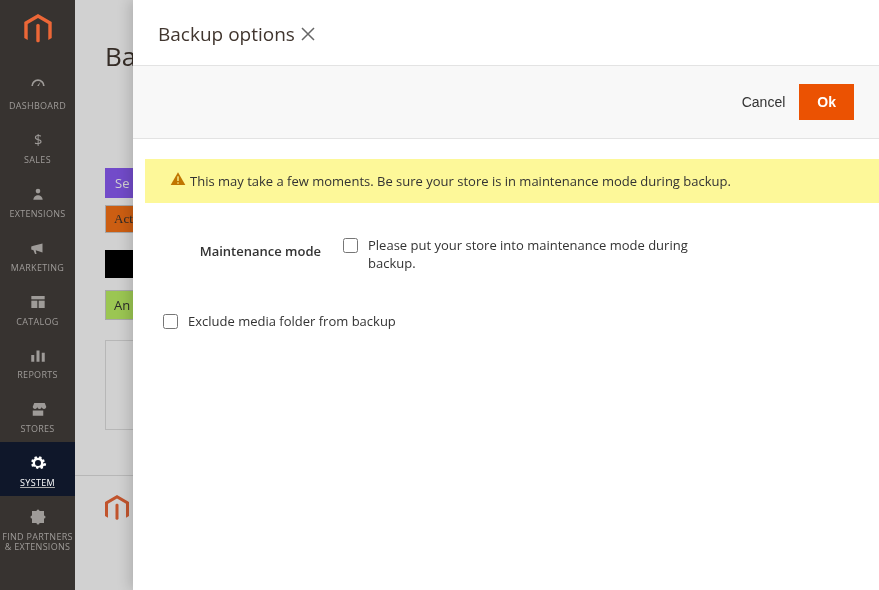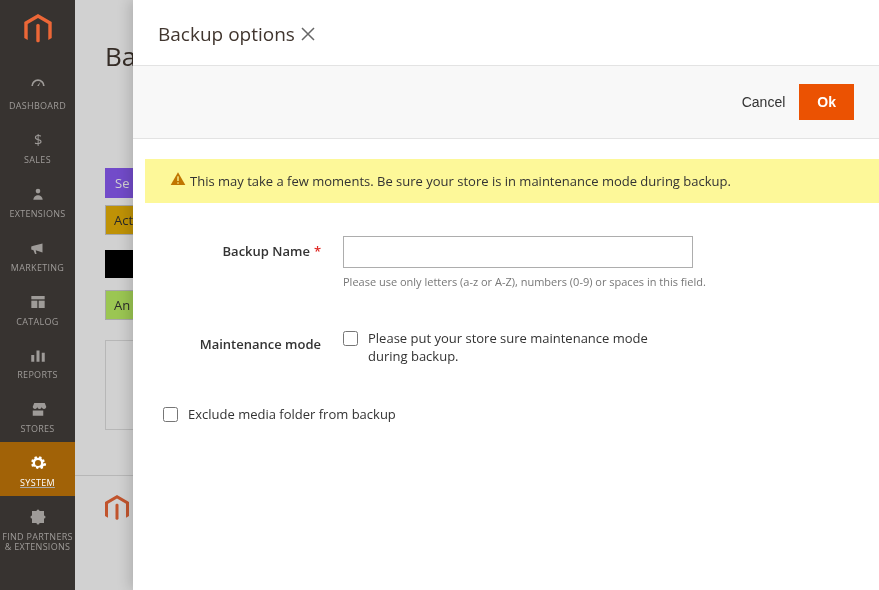--- a/index.html
+++ b/index.html
@@ -1,30 +1,30 @@
 <!DOCTYPE html>
 <html><head>
 <meta charset="utf-8">
 <style>
 * { box-sizing: border-box; margin: 0; padding: 0; }
 body { font-family: 'Open Sans', Arial, sans-serif; font-size: 13px; color: #333; background: #f5f5f5; width: 879px; height: 590px; overflow: hidden; position: relative; }
 
 .sidebar { position: absolute; left: 0; top: 0; width: 75px; height: 590px; background: #373330; color: #aaa; display: flex; flex-direction: column; align-items: center; padding-top: 10px; }
 .sidebar .logo { width: 40px; height: 40px; display: flex; align-items: center; justify-content: center; margin-bottom: 15px; }
 .sidebar .nav-item { width: 75px; display: flex; flex-direction: column; align-items: center; padding: 10px 0 8px 0; cursor: pointer; }
-.sidebar .nav-item.active { background: #a16207; text-decoration: underline; }
+.sidebar .nav-item.active { background: #0f172a; text-decoration: underline; }
 .sidebar .nav-item .icon-wrap { height: 22px; display:flex; align-items:center; justify-content:center; }
 .sidebar .nav-item .label { font-size: 9px; letter-spacing: 0.3px; color: #9e9b98; margin-top: 4px; text-align:center; line-height: 1.1; }
 .sidebar .nav-item.active .label { color: #fff; }
 
 .main { position: absolute; left: 75px; top: 0; right: 0; bottom: 0; background: #fff; padding: 20px 30px; }
 .main h1 { font-size: 26px; font-weight: 400; color: #41362f; margin-top: 18px; }
 .main .bg-logo { position:absolute; left:30px; top: 495px; }
 .main .fake-btn { position:absolute; left:30px; top:168px; background:#8b5cf6; color:#fff; padding:6px 10px; font-size:13px;}
-.main .fake-input { position:absolute; left:30px; top:205px; border:1px solid #ccc; padding:5px 8px; width:50px; background:#eab308;}
+.main .fake-input { position:absolute; left:30px; top:205px; border:1px solid #ccc; padding:5px 8px; width:50px; background:#f97316;font-family:Liberation Serif, serif;}
 .main .fake-black { position:absolute; left:30px; top:250px; width:50px; height:28px; background:#000;}
 .main .fake-input2 { position:absolute; left:30px; top:290px; border:1px solid #ccc; padding:5px 8px; width:50px; background:#bef264;}
 .main .fake-box { position:absolute; left:30px; top:340px; border:1px solid #e0e0e0; width:50px; height:90px; background:#fff;}
 .main .fake-divider { position:absolute; left:0; right:0; top:475px; height:1px; background:#e0e0e0;}
 
 .overlay { position: absolute; left: 75px; top: 0; right: 0; bottom: 0; background: rgba(0,0,0,0.18); }
 
 .modal { position: absolute; left: 133px; top: 0; right: 0; bottom: 0; background: #fff; box-shadow: -4px 0 12px rgba(0,0,0,0.15); display:flex; flex-direction:column; }
 .modal-header { padding: 20px 25px 17px 25px; display:flex; align-items:center; justify-content:flex-start; }
 .modal-header h2 { font-size: 19px; font-weight: 400; color: #41362f; }
@@ -173,36 +173,27 @@
       <span>
         <svg width="16" height="16" viewBox="0 0 24 24">
             <path fill="#c07600" d="M12 2 L23 21 H1 Z"></path>
             <rect x="11" y="8" width="2" height="7" fill="#fdf899"></rect>
             <rect x="11" y="17" width="2" height="2" fill="#fdf899"></rect>
           </svg>
       </span>
       <span class="warn-text">This may take a few moments. Be sure your store is in maintenance mode during backup.</span>
     </div>
 
-    <div class="form-row">
-      <div class="form-label">
-        <span>Backup Name</span><span class="req">*</span>
-      </div>
-      <div class="form-field">
-        <input type="text" class="text-input" value="" style="">
-        <div class="hint">Please use only letters (a-z or A-Z), numbers (0-9) or spaces in this field.</div>
-      </div>
-    </div>
 
     <div class="form-row spaced">
       <div class="form-label">Maintenance mode</div>
       <div class="form-field">
         <label class="checkbox-row">
           <input type="checkbox" style="">
-          <span class="cb-label">Please put your store sure maintenance mode during backup.</span>
+          <span class="cb-label">Please put your store into maintenance mode during backup.</span>
         </label>
       </div>
     </div>
 
     <div class="form-row spaced">
       <div class="form-field">
         <label class="checkbox-row">
           <input type="checkbox" style="">
           <span class="cb-label">Exclude media folder from backup</span>
         </label>

